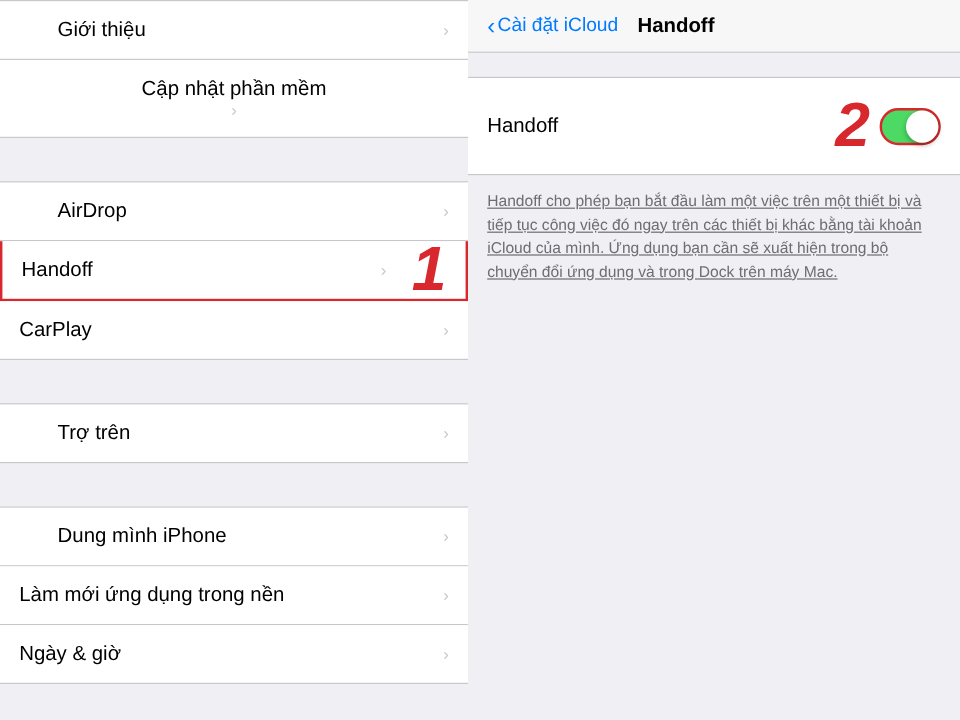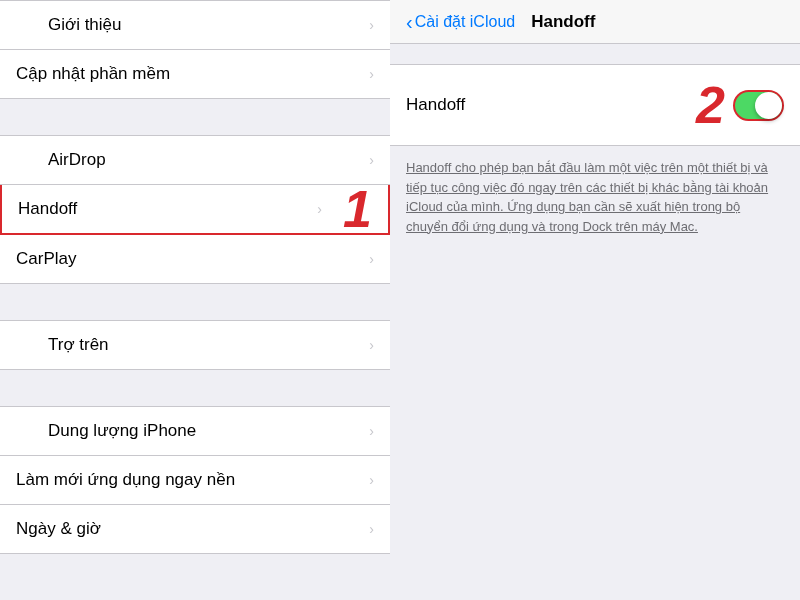--- a/index.html
+++ b/index.html
@@ -176,21 +176,21 @@
 </head>
 <body>
 
 <div class="left-panel">
 
   <div class="settings-group">
     <div class="settings-item">
       <span class="settings-item-label">Giới thiệu</span>
       <span class="chevron-icon">›</span>
     </div>
-    <div class="settings-item" style="border-top:none;">
+    <div class="settings-item" style="border-top:none;flex-direction:column;">
       <span class="settings-item-label">Cập nhật phần mềm</span>
       <span class="chevron-icon">›</span>
     </div>
   </div>
 
   <div class="spacer"></div>
 
   <div class="settings-group">
     <div class="settings-item">
       <span class="settings-item-label">AirDrop</span>
@@ -213,25 +213,25 @@
     <div class="settings-item">
       <span class="settings-item-label">Trợ trên</span>
       <span class="chevron-icon">›</span>
     </div>
   </div>
 
   <div class="spacer"></div>
 
   <div class="settings-group">
     <div class="settings-item">
-      <span class="settings-item-label">Dung lượng iPhone</span>
+      <span class="settings-item-label">Dung mình iPhone</span>
       <span class="chevron-icon">›</span>
     </div>
     <div class="settings-item" style="border-top:none;">
-      <span class="settings-item-label">Làm mới ứng dụng ngay nền</span>
+      <span class="settings-item-label">Làm mới ứng dụng trong nền</span>
       <span class="chevron-icon">›</span>
     </div>
     <div class="settings-item" style="border-top:none;text-align:center;">
       <span class="settings-item-label">Ngày &amp; giờ</span>
       <span class="chevron-icon">›</span>
     </div>
   </div>
 
 </div>
 

